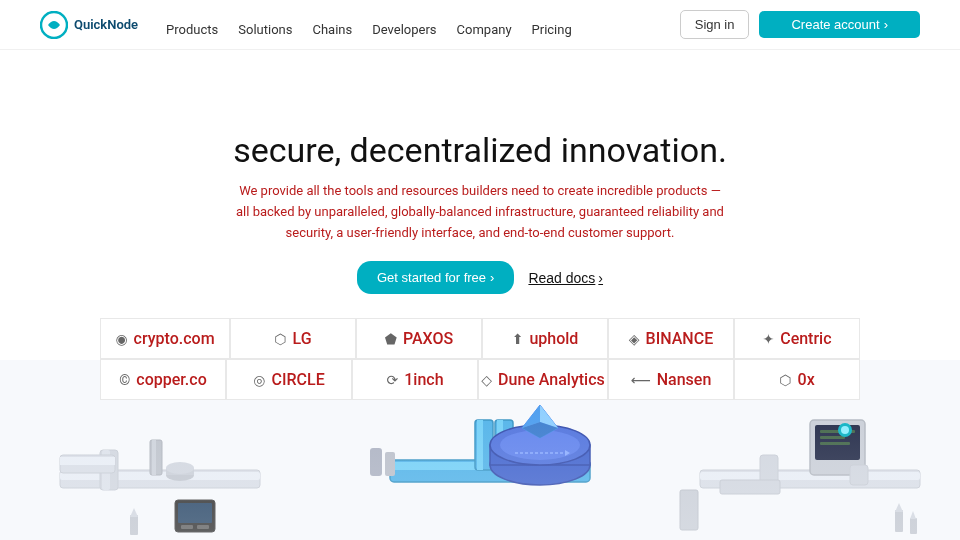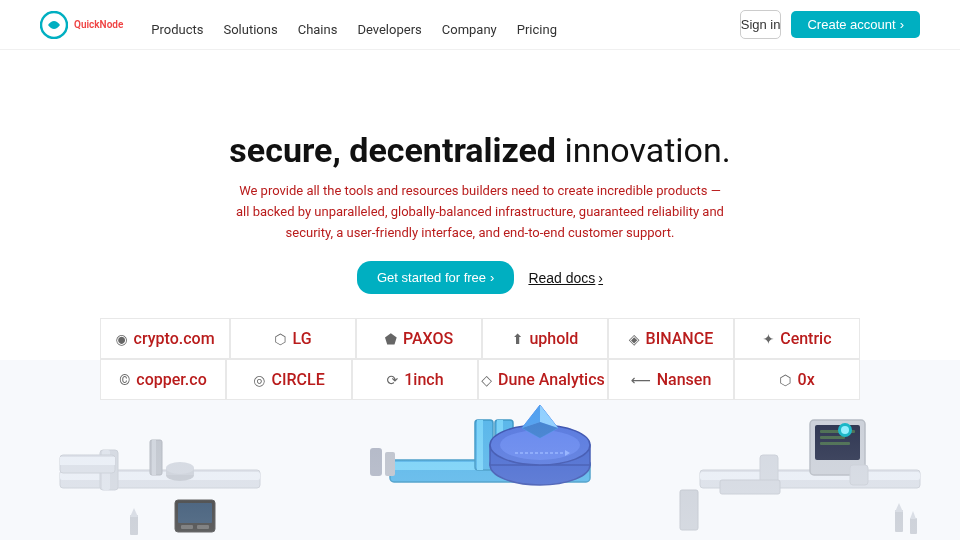--- a/index.html
+++ b/index.html
@@ -26,23 +26,23 @@
       display: flex;
       align-items: center;
       gap: 6px;
       margin-right: 28px;
     }
     .nav-logo svg {
       width: 28px;
       height: 28px;
     }
     .nav-logo-text {
-      font-size: 10px;
+      font-size: 13px;
       font-weight: 600;
-      color: #ef4444;
+      color: #0c4a6e;
     }
     .nav-links {
       display: flex;
       gap: 20px;
       flex: 1;
       margin-top: 10px;
     }
     .nav-links a {
       font-size: 13px;
       color: #333;
@@ -53,30 +53,30 @@
       display: flex;
       gap: 10px;
       align-items: center;
     }
     .btn-signin {
       font-size: 13px;
       color: #333;
       background: none;
       border: 1px solid #ccc;
       border-radius: 5px;
-      padding: 6px 0;
+      padding: 6px 14px;
       cursor: pointer;
     }
     .btn-create {
       font-size: 13px;
       color: #fff;
       background: #00afc1;
       border: none;
       border-radius: 5px;
-      padding: 6px 16px;
+      padding: 6px 32px;
       cursor: pointer;
       display: flex;
       align-items: center;
       gap: 4px;
     }
 
     
     .hero {
       text-align: center;
       padding: 36px 20px 16px;
@@ -84,21 +84,21 @@
       z-index: 5;
     }
     .hero-title {
       font-size: 34px;
       color: #111;
       font-weight: 400;
       line-height: 1.25;
       margin-bottom: 4px;
     }
     .hero-title strong {
-      font-weight: 700;
+      font-weight: 400;
     }
     .hero-sub {
       font-size: 13px;
       color: #b91c1c;
       max-width: 490px;
       margin: 10px auto 18px;
       line-height: 1.6;
     }
     .hero-btns {
       display: flex;

